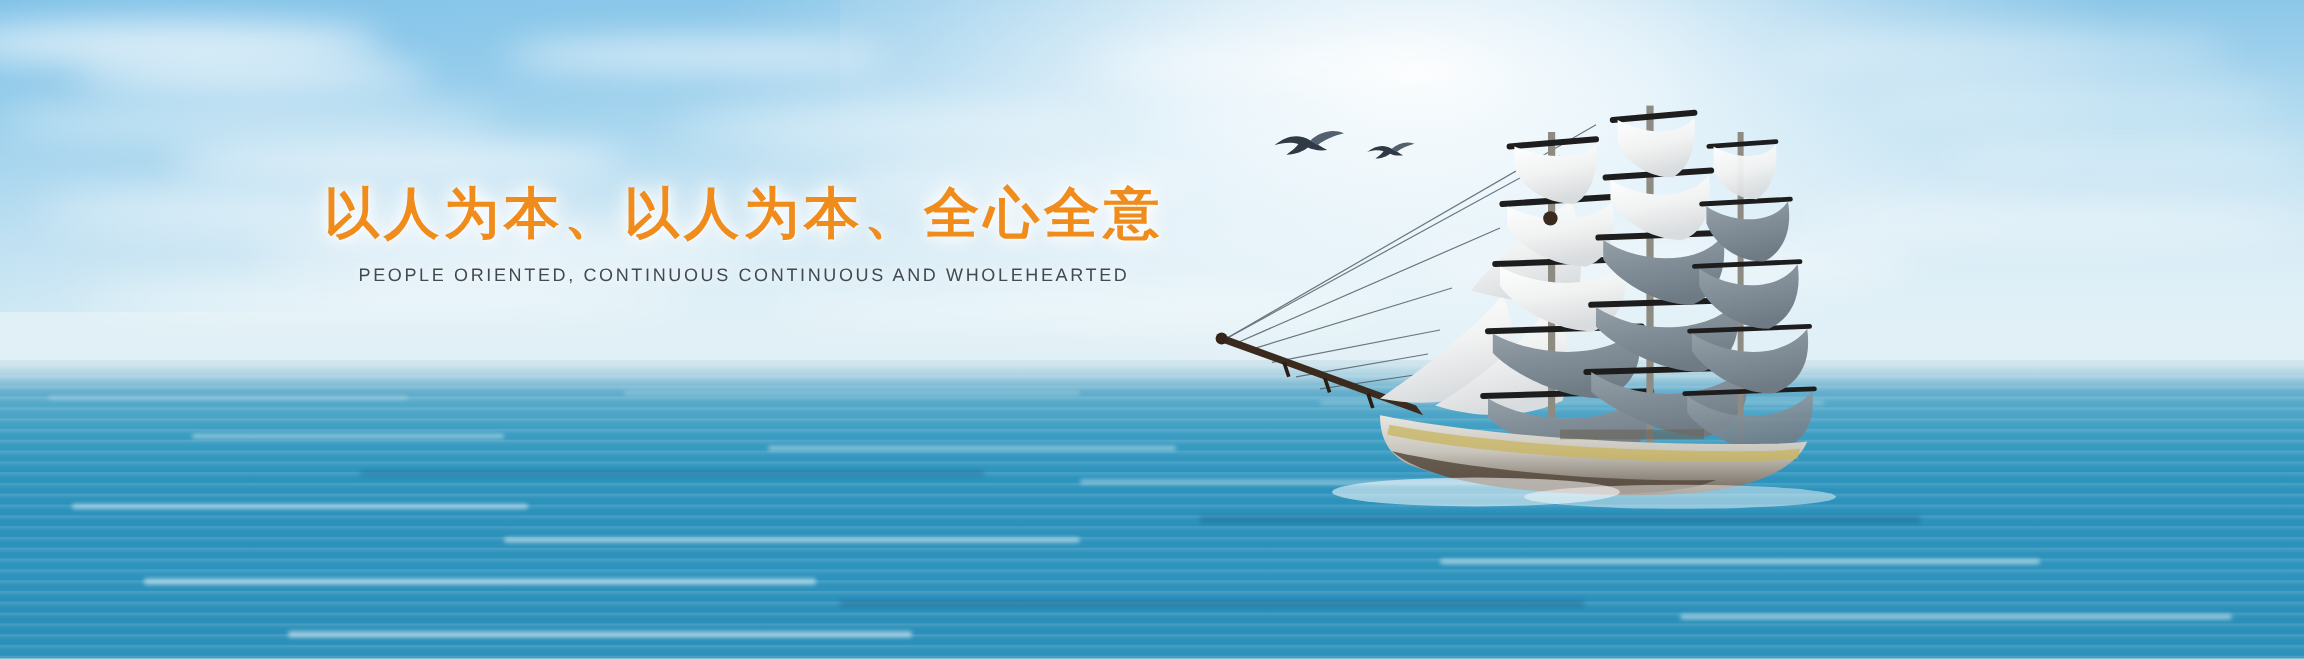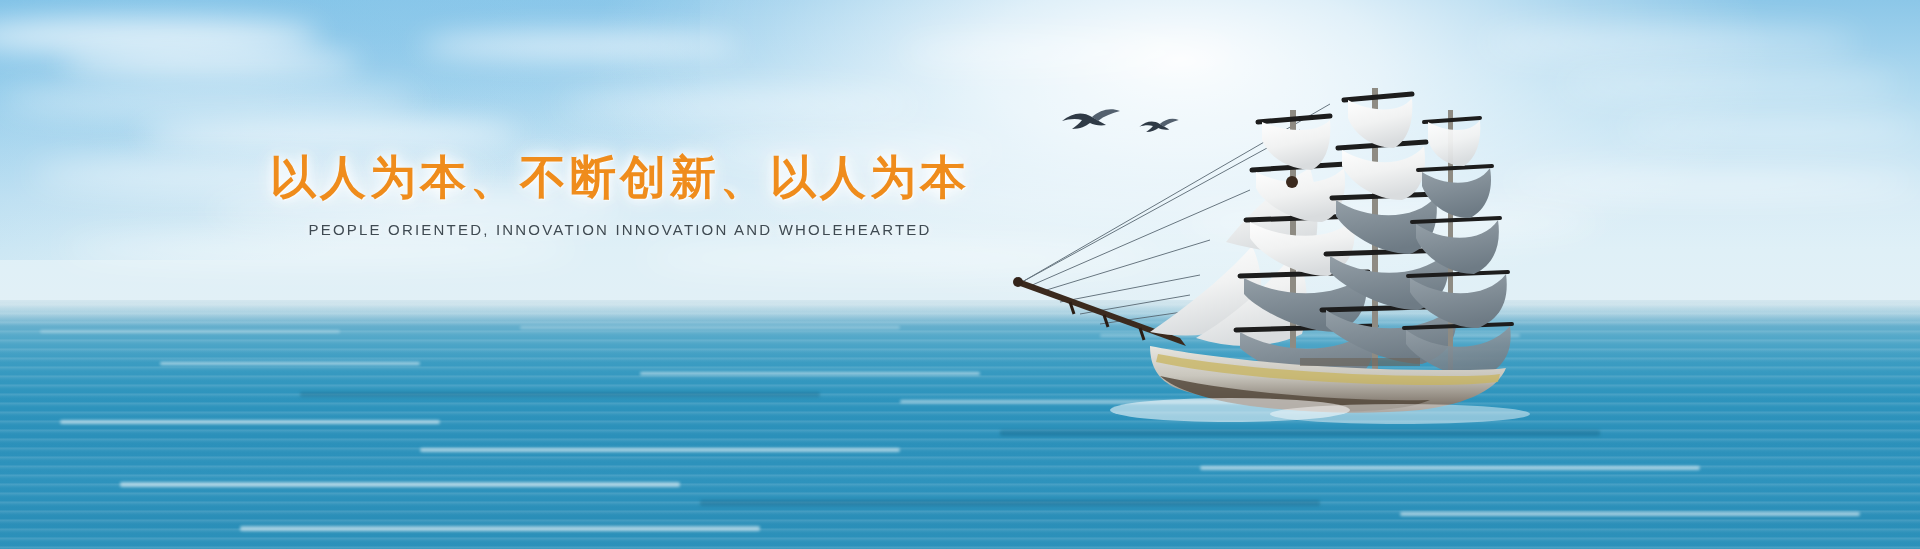--- a/index.html
+++ b/index.html
@@ -259,17 +259,17 @@
       </g>
 
       <g>
         <ellipse cx="230" cy="340" rx="120" ry="12" fill="#ffffff" opacity="0.55"></ellipse>
         <ellipse cx="400" cy="344" rx="130" ry="10" fill="#ffffff" opacity="0.45"></ellipse>
       </g>
     </svg>
   </div>
 
   <div class="text-block">
-    <div class="headline">以人为本、不断创新、以人为本</div>
-    <div class="subtitle">PEOPLE ORIENTED, INNOVATION INNOVATION AND WHOLEHEARTED</div>
+    <div class="headline">以人为本、以人为本、全心全意</div>
+    <div class="subtitle">PEOPLE ORIENTED, CONTINUOUS CONTINUOUS AND WHOLEHEARTED</div>
   </div>
 
 </div>
 
 </body></html>

